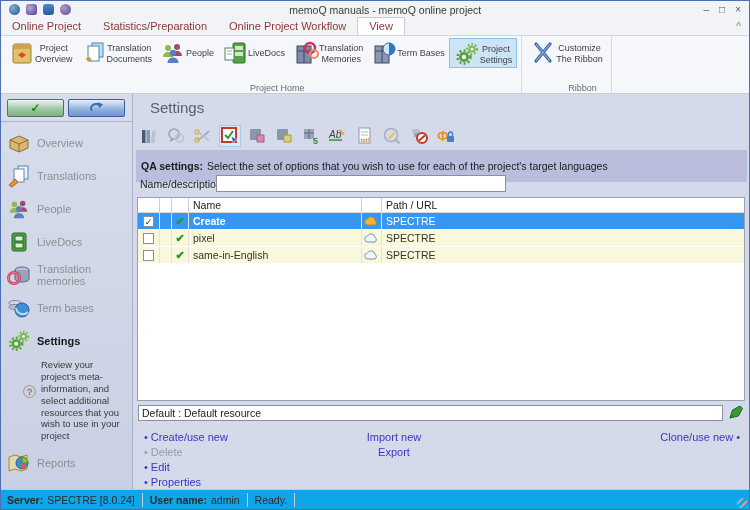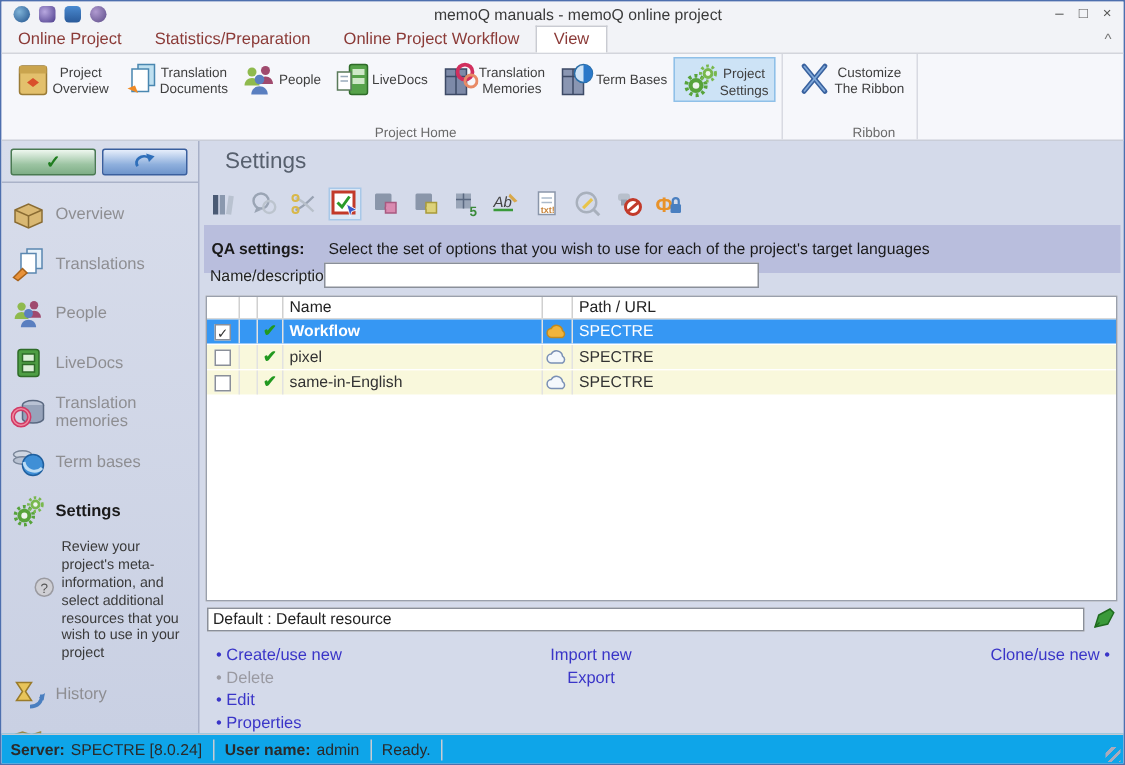--- a/index.html
+++ b/index.html
@@ -53,21 +53,21 @@
     color:#555; font-size:9px; text-align:center; line-height:12px; margin-top:26px; }
   .sb-desc-text { font-size:9.5px; color:#3a3a3a; line-height:1.25; width:86px; }
   
   .content { position:absolute; left:133px; top:0; right:0; bottom:0; }
   .page-title { position:absolute; left:16px; top:5px; font-size:15px; color:#57606e; }
   .ticons { position:absolute; left:5px; top:32px; display:flex; gap:7px; }
   .ti { width:20px; height:20px; position:relative; }
   .ti svg { width:20px; height:20px; }
   .ti.selected { background:#dce8f6; outline:1px solid #a8c8e8; }
   .qabar { position:absolute; left:2px; right:2px; top:56px; height:32px; background:#b9bedd;
-    display:flex; align-items:center; padding-left:5px; font-size:10.5px; color:#1a1a1a;gap:12px; }
+    display:flex; align-items:center; padding-left:5px; font-size:10.5px; color:#1a1a1a; }
   .qabar b { margin-right:4px; }
   .filter-label { position:absolute; left:6px; top:84px; font-size:10.5px; color:#222; }
   .filter-input { position:absolute; left:82px; top:81px; width:290px; height:17px;
     border:1px solid #8a8f99; background:#fff; font-size:11px; padding:0 3px; font-family:"Liberation Sans", sans-serif; }
   
   .rtable { position:absolute; left:3px; right:4px; top:103px; height:204px; background:#fff; border:1px solid #9aa0ac; overflow:hidden; }
   .trow { display:flex; height:17px; align-items:center; font-size:10.5px; }
   .thead { height:15px; background:#fff; border-bottom:1px solid #d8d8d8; color:#222; }
   .c-chk { width:22px; flex:none; display:flex; justify-content:center; align-items:center; border-right:1px solid #e2e2e2; align-self:stretch; }
   .c-sp  { width:12px; flex:none; border-right:1px solid #e2e2e2; align-self:stretch; }
@@ -323,28 +323,20 @@
               <circle cx="18" cy="8" r="1.6" fill="#eef5ee"></circle>
             </svg>
           <span class="sb-label">Settings</span>
         </div>
         <div class="sb-desc">
           <span class="helpicon">?</span>
           <span class="sb-desc-text">Review your project's meta-information, and select additional resources that you wish to use in your project</span>
         </div>
         <div class="sb-item">
           <svg viewBox="0 0 24 24">
-              <path d="M4 4h10l-4 6 4 6H4l4-6z" fill="#e8c45a" stroke="#9a7b2a"></path>
-              <path d="M13 20c5 0 8-3 8-8" fill="none" stroke="#4a7fc0" stroke-width="2.5"></path>
-              <path d="M22 16l1-5-4 3z" fill="#4a7fc0"></path>
-            </svg>
-          <span class="sb-label">History</span>
-        </div>
-        <div class="sb-item">
-          <svg viewBox="0 0 24 24">
               <path d="M2 6l6-2 6 2 6-2v14l-6 2-6-2-6 2z" fill="#e3d9a8" stroke="#9a8a4a"></path>
               <circle cx="15" cy="12" r="6" fill="#3f8fd6" stroke="#1f5f9e"></circle>
               <path d="M15 6a6 6 0 016 6h-6z" fill="#8fc045" stroke="#5a8a1a"></path>
               <path d="M15 12l5 3a6 6 0 01-5 3z" fill="#e85a3a"></path>
             </svg>
           <span class="sb-label">Reports</span>
         </div>
       </div>
     </div>
 
@@ -456,21 +448,21 @@
           <div class="c-name">Name</div>
           <div class="c-ico"></div>
           <div class="c-path">Path / URL</div>
         </div>
         <div class="trow data selected">
           <div class="c-chk">
               <span class="cb">✓</span>
             </div>
           <div class="c-sp"></div>
           <div class="c-st"><span class="statcheck">✔</span></div>
-          <div class="c-name">Workflow</div>
+          <div class="c-name">Create</div>
           <div class="c-ico">
               <svg class="cloud" viewBox="0 0 15 11">
                 <path d="M4 9a3 3 0 01-.5-6A4 4 0 0111 4.4 2.6 2.6 0 0111 9z" fill="#f0b43c" stroke="#c08a20"></path>
               </svg>
             </div>
           <div class="c-path">SPECTRE</div>
         </div>
         <div class="trow data">
           <div class="c-chk">
               <span class="cb"></span>

